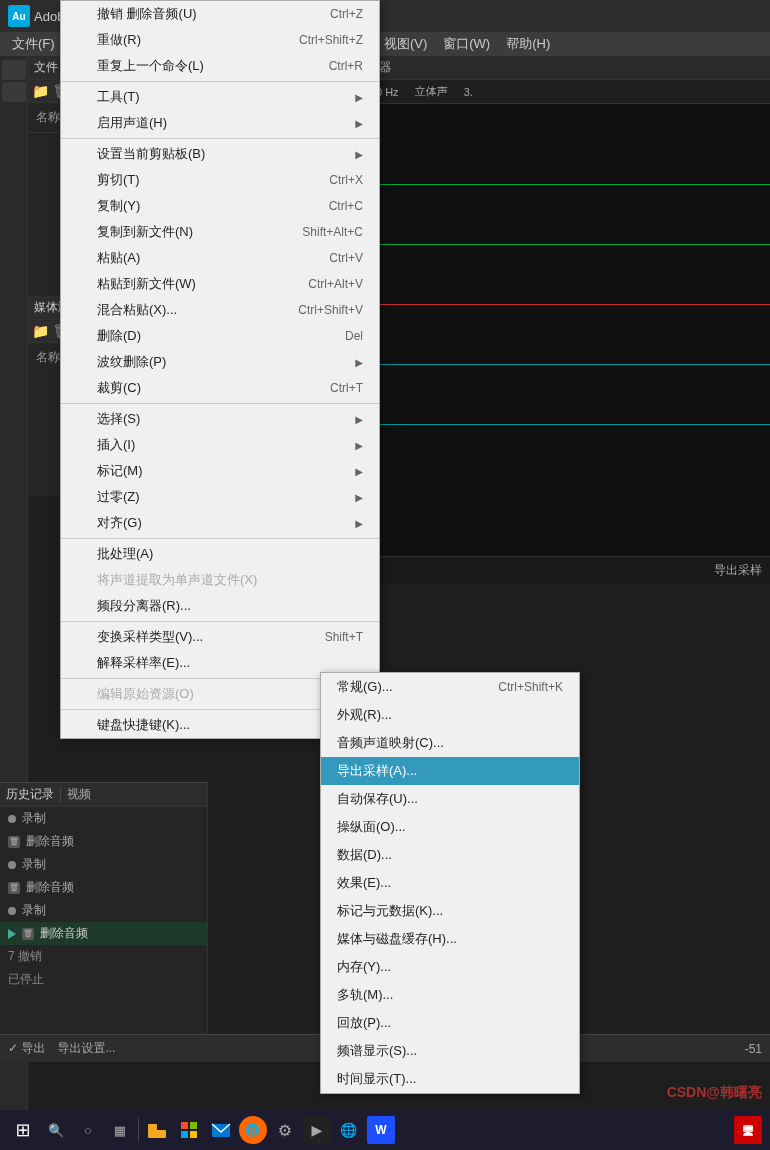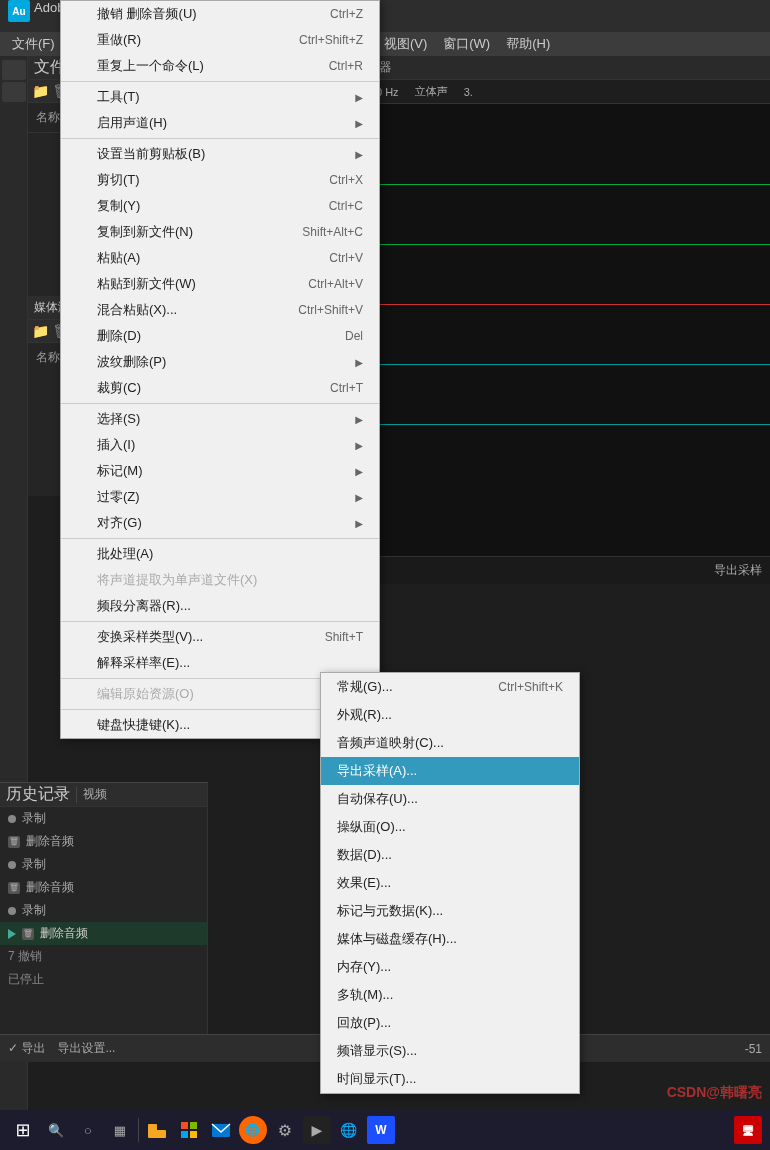--- a/index.html
+++ b/index.html
@@ -11,21 +11,22 @@
       font-size: 13px;
       overflow: hidden;
       position: relative;
     }
 
     
     .title-bar {
       background: #2d2d2d;
       height: 32px;
       display: flex;
-      padding: 0 8px;
+      align-items: center;
+      padding: 8px 8px;
       gap: 4px;
     }
     .title-bar-logo {
       width: 22px;
       height: 22px;
       background: #00a8e0;
       border-radius: 2px;
       display: flex;
       align-items: center;
       justify-content: center;
@@ -226,21 +227,21 @@
 
 <div style="position:absolute;top:56px;left:0;width:28px;height:calc(1150px - 56px - 40px);background:#2a2a2a;border-right:1px solid #333;z-index:1;">
   <div style="padding:4px 2px;display:flex;flex-direction:column;gap:2px;">
     <div style="width:24px;height:20px;background:#3a3a3a;border-radius:2px;"></div>
     <div style="width:24px;height:20px;background:#3a3a3a;border-radius:2px;"></div>
   </div>
 </div>
 
 <div style="position:absolute;top:56px;left:28px;width:180px;height:240px;background:#252525;z-index:1;">
   <div style="display:flex;background:#2d2d2d;height:24px;align-items:center;border-bottom:1px solid #333;">
-    <div style="color:#ccc;font-size:16px;padding:2px 6px;cursor:pointer;">文件</div>
+    <div style="color:#ccc;font-size:12px;padding:2px 6px;cursor:pointer;">文件</div>
     <div style="color:#ccc;font-size:12px;padding:2px 6px;cursor:pointer;">≡</div>
   </div>
   <div style="display:flex;align-items:center;padding:3px 4px;gap:3px;background:#2d2d2d;border-bottom:1px solid #333;">
     <div style="color:#888;font-size:14px;cursor:pointer;">📁</div>
     <div style="color:#888;font-size:14px;cursor:pointer;">🗑</div>
   </div>
   <div style="color:#999;font-size:12px;padding:6px 8px;">名称</div>
   <div style="height:1px;background:#333;"></div>
 </div>
 
@@ -288,21 +289,21 @@
     <div style="position:absolute;top:320px;left:0;right:0;height:1px;background:#009999;"></div>
   </div>
 </div>
 
 <div style="position:absolute;top:556px;left:208px;right:0;height:28px;background:#1a1a1a;display:flex;align-items:center;justify-content:flex-end;padding:0 8px;z-index:1;border-top:1px solid #333;">
   <span style="color:#aaa;font-size:12px;cursor:pointer;">导出采样</span>
 </div>
 
 <div style="position:absolute;bottom:88px;left:0;width:208px;height:280px;background:#252525;border-top:1px solid #444;border-right:1px solid #333;z-index:1;">
   <div style="display:flex;background:#2d2d2d;height:24px;align-items:center;border-bottom:1px solid #333;">
-    <div style="color:#ccc;font-size:16px;padding:2px 6px;cursor:pointer;">历史记录</div>
+    <div style="color:#ccc;font-size:12px;padding:2px 6px;cursor:pointer;">历史记录</div>
     <div style="width:1px;height:16px;background:#444;"></div>
     <div style="color:#aaa;font-size:12px;padding:13px 6px;cursor:pointer;">视频</div>
   </div>
   <div class="history-item">
     <div class="history-icon-rec"></div>
     <span>录制</span>
   </div>
   <div class="history-item">
     <div class="history-icon-del">🗑</div>
     <span>删除音频</span>

